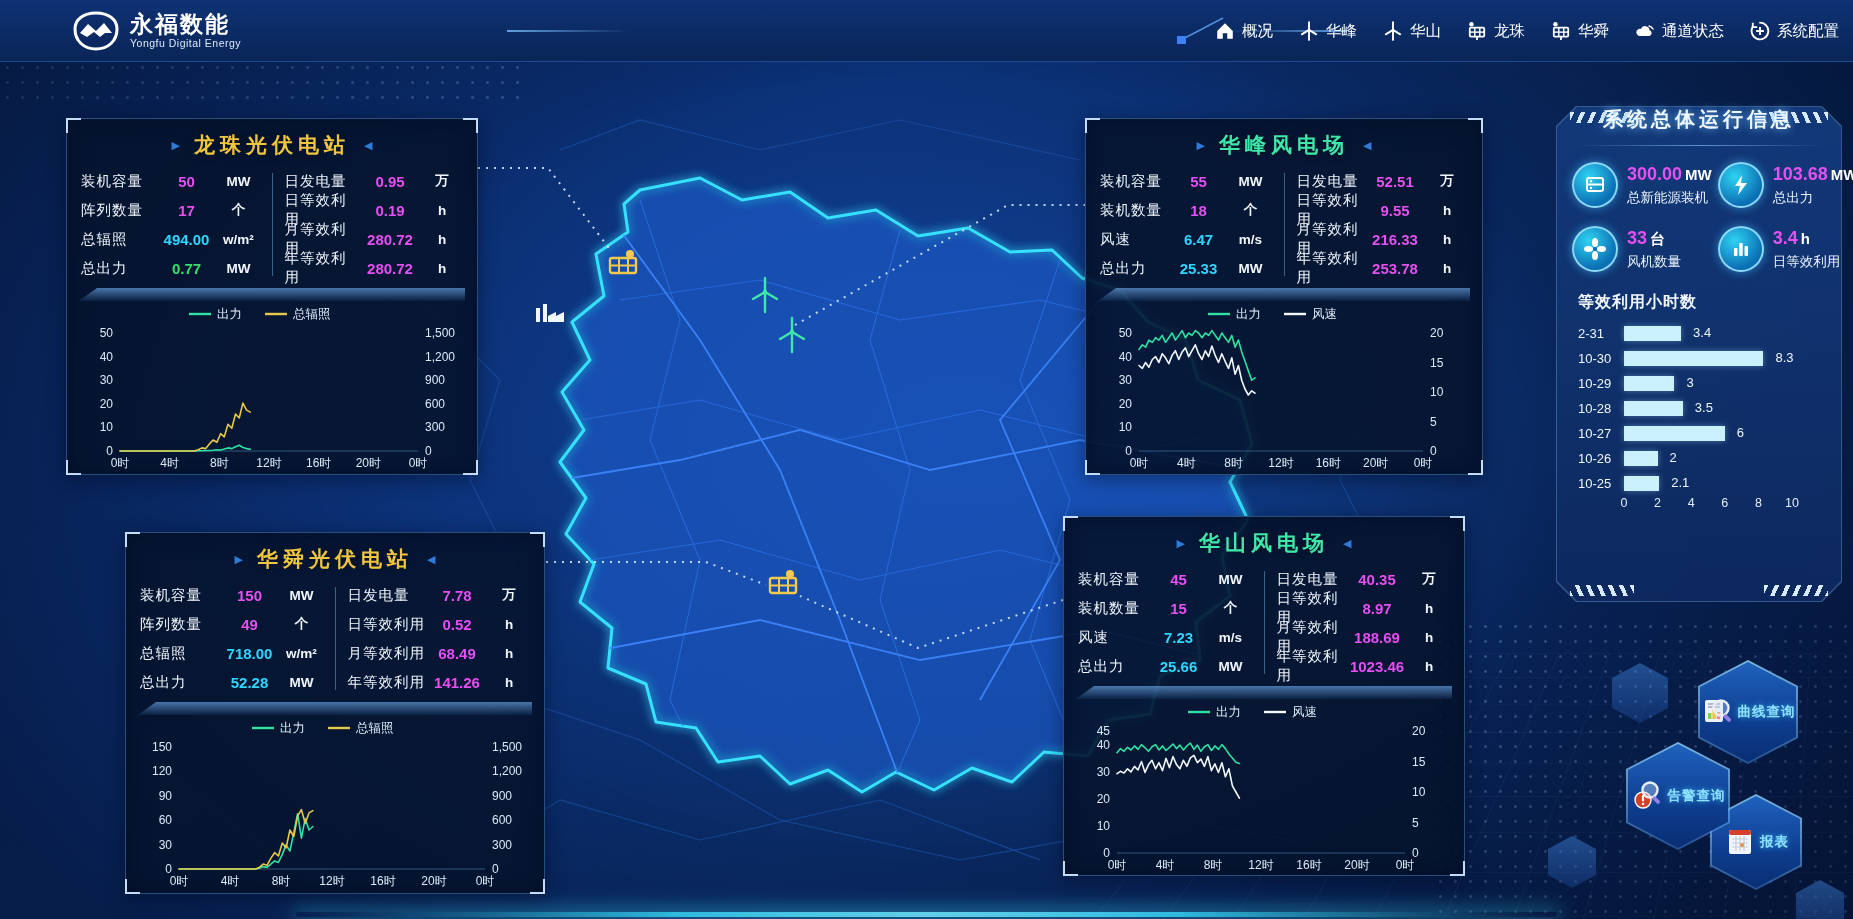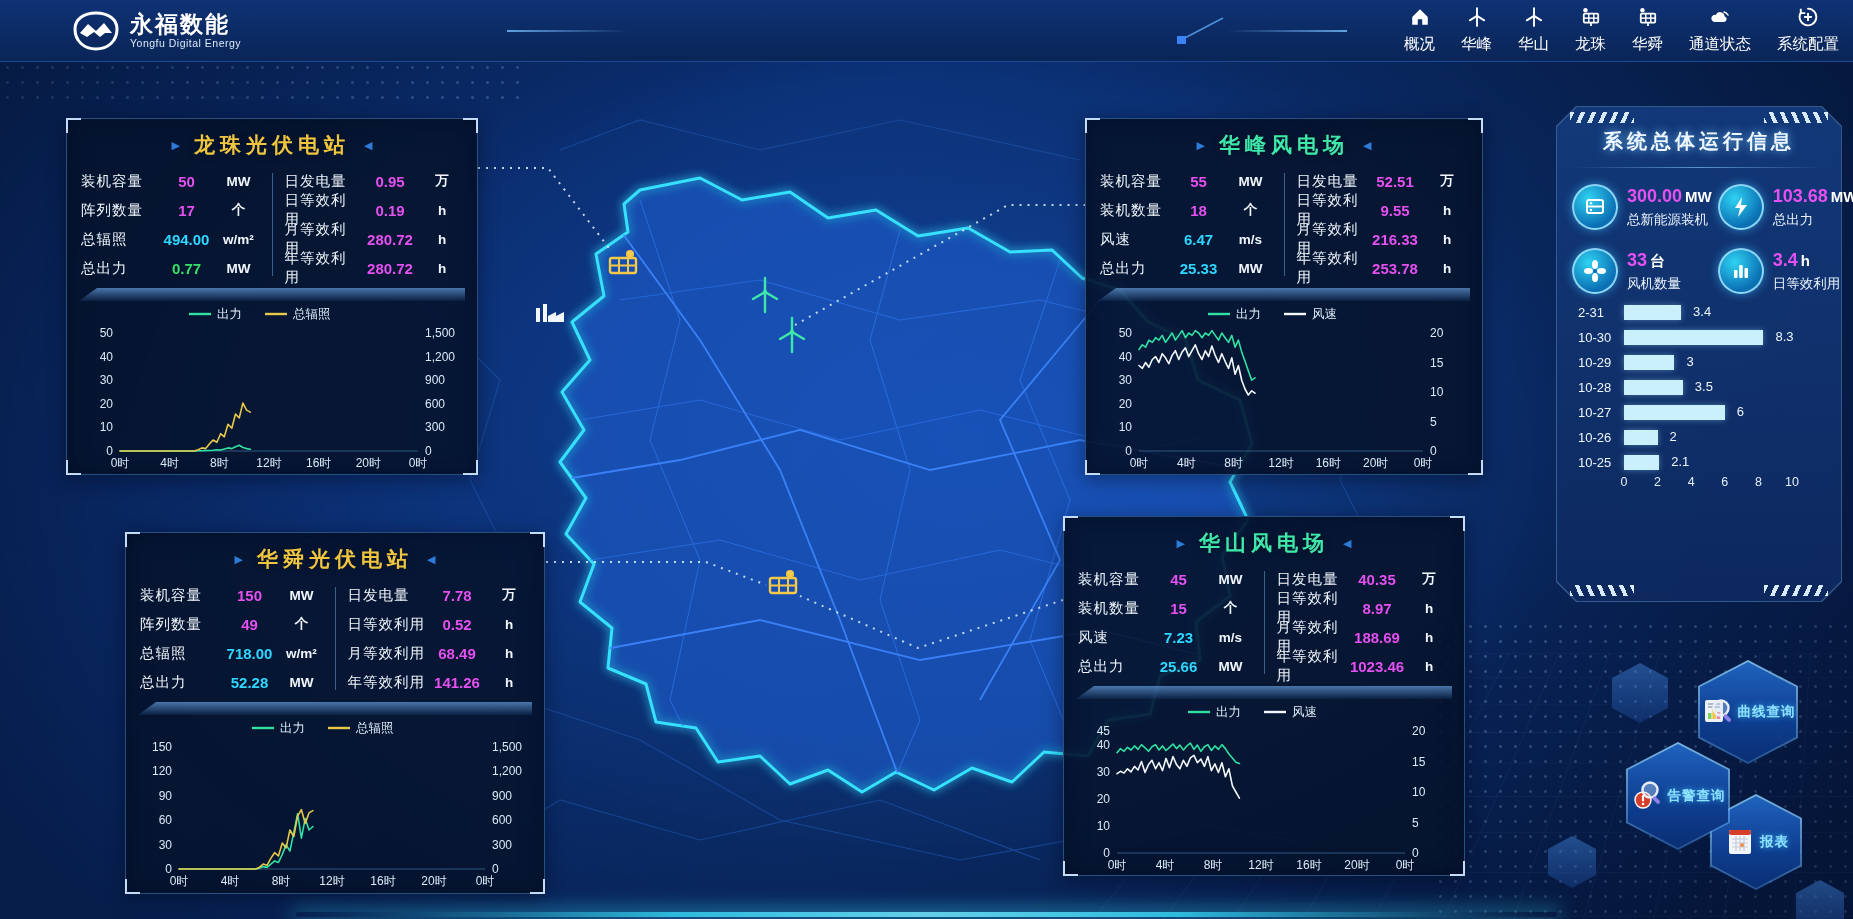--- a/index.html
+++ b/index.html
@@ -32,21 +32,21 @@
   .logo-en { font-size:10.5px; color:#dbe9f7; letter-spacing:.5px; }
   #main-title { position:absolute; left:50%; top:8px; transform:translateX(-62%); white-space:nowrap;
     font-size:33px; font-weight:bold; letter-spacing:9px; color:#f2f8ff;
     text-shadow:0 0 14px rgba(90,170,255,.95), 0 2px 3px rgba(0,20,60,.8); }
   .title-line { position:absolute; top:30px; height:2px; width:120px;
     background:linear-gradient(90deg, transparent, rgba(120,190,255,.8)); }
   #tl-left { left:50%; margin-left:-420px; transform:scaleX(-1); }
   #tl-right{ left:50%; margin-left:300px; }
   #title-slash { position:absolute; left:50%; margin-left:250px; top:14px; width:58px; height:30px; }
   #nav { position:absolute; right:14px; top:0; height:62px; display:flex; align-items:center; gap:26px; }
-  .nav-item { display:flex; align-items:center; gap:7px; cursor:pointer; color:#ffffff; font-size:15.5px;flex-direction:column; }
+  .nav-item { display:flex; align-items:center; gap:7px; cursor:pointer; color:#ffffff; font-size:15.5px; }
   .nav-item svg { width:20px; height:20px; }
 
   
   .panel { position:absolute; background:rgba(5,20,46,.9); border:1px solid #27507e; z-index:20;
     box-shadow:0 0 22px rgba(0,10,35,.55) inset, 0 4px 18px rgba(0,5,20,.4); }
   .cb { position:absolute; width:15px; height:15px; border:0 solid rgba(205,230,255,.95); }
   .cb.tl { left:-1px; top:-1px; border-left-width:2px; border-top-width:2px; }
   .cb.tr { right:-1px; top:-1px; border-right-width:2px; border-top-width:2px; }
   .cb.bl { left:-1px; bottom:-1px; border-left-width:2px; border-bottom-width:2px; }
   .cb.br { right:-1px; bottom:-1px; border-right-width:2px; border-bottom-width:2px; }
@@ -68,21 +68,21 @@
   
   #panel-system { position:absolute; z-index:20; }
   .sys-outer { position:absolute; inset:0; background:rgba(120,180,240,.4);
     clip-path:polygon(20px 0, calc(100% - 20px) 0, 100% 20px, 100% calc(100% - 20px), calc(100% - 20px) 100%, 20px 100%, 0 calc(100% - 20px), 0 20px); }
   .sys-inner { position:absolute; inset:1px; background:linear-gradient(180deg, rgba(17,55,120,.95), rgba(11,38,92,.95));
     clip-path:polygon(20px 0, calc(100% - 20px) 0, 100% 20px, 100% calc(100% - 20px), calc(100% - 20px) 100%, 20px 100%, 0 calc(100% - 20px), 0 20px); }
   .hatch { position:absolute; width:64px; height:11px; z-index:2;
     background:repeating-linear-gradient(115deg, #d9eaf8 0 4px, transparent 4px 10px); }
   .hatch.tr2, .hatch.br2 { transform:scaleX(-1); }
   #sys-title { text-align:center; font-size:20px; font-weight:bold; letter-spacing:4px; color:#eef7ff;
-    padding-top:22px; text-shadow:0 0 10px rgba(120,200,255,.9); position:relative; z-index:3;}
+    text-shadow:0 0 10px rgba(120,200,255,.9); position:relative; z-index:3;}
   #sys-sep { height:1px; background:linear-gradient(90deg, transparent, #5d93cc, transparent); margin:12px 18px 0 18px; }
   #kpis { display:grid; grid-template-columns:1fr 1fr; gap:18px 6px; padding:16px 14px 6px 16px; position:relative; z-index:3; }
   .kpi { display:flex; align-items:center; gap:9px; }
   .kpi-ic { width:46px; height:46px; border-radius:50%; flex:0 0 46px;
     background:radial-gradient(circle at 35% 30%, #2fd3f2, #0b6fb4 70%);
     border:2px solid rgba(160,230,255,.85); box-shadow:0 0 10px rgba(60,190,255,.6);
     display:flex; align-items:center; justify-content:center; }
   .kpi-ic svg { width:24px; height:24px; }
   .kpi-val { font-size:18px; font-weight:bold; color:#e550f0; }
   .kpi-unit { font-size:15px; font-weight:bold; color:#ffffff; margin-left:3px; }
@@ -700,20 +700,21 @@
                 <rect x="10.2" y="6" width="3.5" height="13" rx="1"></rect>
                 <rect x="15.5" y="9" width="3.5" height="10" rx="1"></rect>
               </svg>
           </div>
           <div>
             <span class="kpi-val">3.4</span><span class="kpi-unit">h</span>
             <div class="kpi-lab">日等效利用</div>
           </div>
         </div>
       </div>
+      <div id="bar-title">等效利用小时数</div>
       <div id="equiv-bars">
           <div class="bar-row">
             <span class="bar-cat">2-31</span>
             <div class="bar-track">
               <div class="bar-fill" style="width: 57.12px; background: rgb(201, 240, 251); position: absolute; left: 0px; top: 0px;"></div>
               <span class="bar-val" style="position: absolute; left: 63.12px; top: -1px;">3.4</span>
             </div>
           </div>
           <div class="bar-row">
             <span class="bar-cat">10-30</span>

